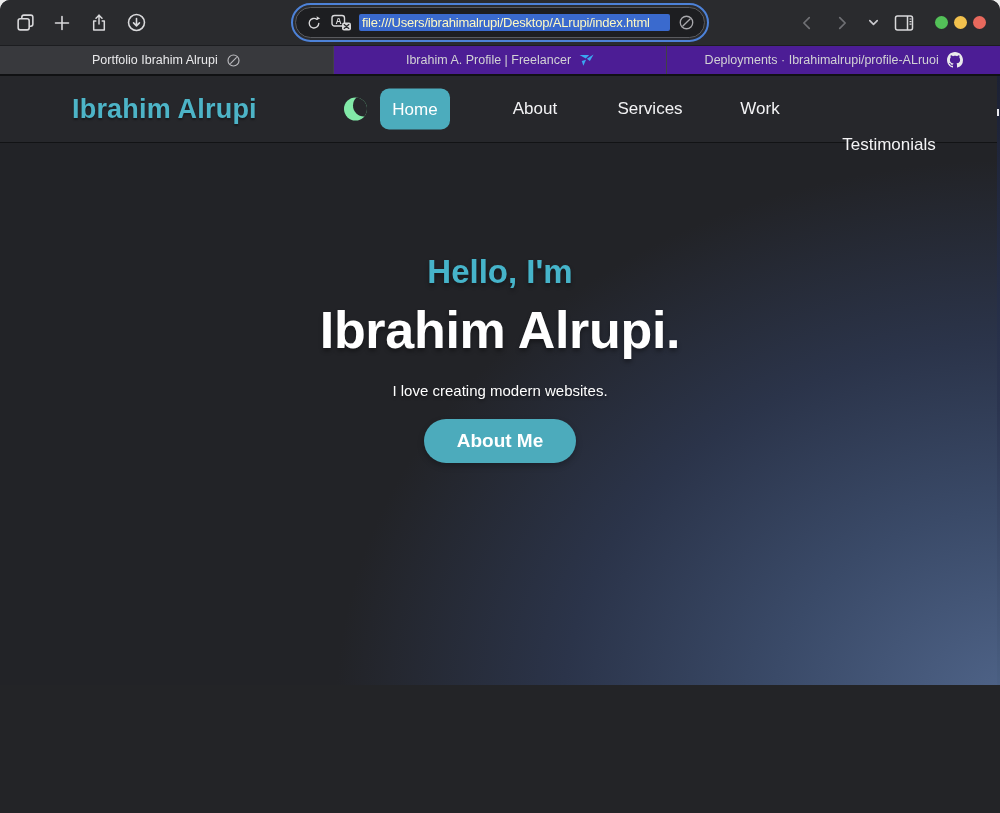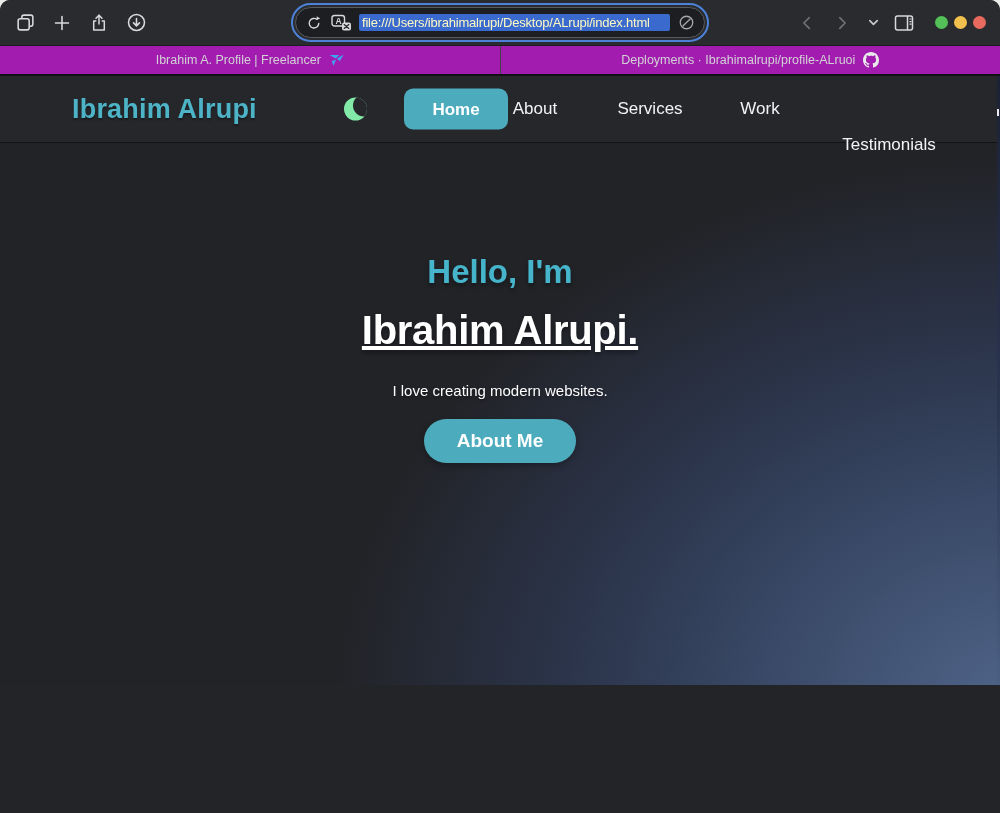--- a/index.html
+++ b/index.html
@@ -27,63 +27,63 @@
   .tb-right{position:absolute;right:14px;top:0;height:45px;display:flex;align-items:center;gap:11px;}
   .tlights{display:flex;align-items:center;gap:6px;margin-left:8px;}
   .tl{width:13px;height:13px;border-radius:50%;}
   .tl-green{background:#53c158;}
   .tl-yellow{background:#f2c14d;}
   .tl-red{background:#e8695d;}
   
   .tabbar{height:31px;display:flex;background:#232327;border-top:1px solid #1c1d20;border-bottom:2px solid #101113;}
   .tab{
     flex:1;display:flex;align-items:center;justify-content:center;gap:8px;
-    font-size:12.5px;color:#d2d2d5;background:#a21caf;border-right:1px solid #414246;cursor:default;
+    font-size:12.5px;color:#d2d2d5;background:#4c1d95;border-right:1px solid #414246;cursor:default;
     overflow:hidden;white-space:nowrap;
   }
   .tab:last-child{border-right:none;}
   .tab.active{background:#38393d;color:#e9e9eb;}
   .tab .fav{display:flex;align-items:center;}
   
   .viewport{height:737px;position:relative;background:#232427;}
   
   .site-nav{height:66px;background:#26272b;position:relative;box-shadow:0 1px 0 rgba(0,0,0,.45);z-index:2;}
   .logo{
     position:absolute;left:72px;top:50%;transform:translateY(-50%);
     font-size:27px;font-weight:800;color:#4db4c7;letter-spacing:0.2px;
     text-shadow:0 2px 2px rgba(0,0,0,.35);cursor:default;
   }
   .moon{position:absolute;left:344px;top:50%;transform:translateY(-50%);width:23px;height:23px;cursor:pointer;}
   .moon .disc{position:absolute;inset:0;border-radius:50%;background:#82e9a8;overflow:hidden;}
   .moon .disc::after{content:"";position:absolute;left:9px;top:-3px;width:22px;height:22px;border-radius:50%;background:#26272b;}
   .nav-home{
-    position:absolute;left:404px;top:50%;transform:translateY(-50%);
-    width:104px;height:41px;border:none;border-radius:9px;background:#4cacbd;
-    color:#fff;font-size:17px;font-weight:700;cursor:pointer;
+    position:absolute;left:380px;top:50%;transform:translateY(-50%);
+    width:70px;height:41px;border:none;border-radius:9px;background:#4cacbd;
+    color:#fff;font-size:17px;font-weight:400;cursor:pointer;
     font-family:"Liberation Sans",sans-serif;
   }
   .nav-link{
     position:absolute;top:50%;transform:translate(-50%,-50%);
     color:#f3f3f5;font-size:17px;font-weight:500;cursor:pointer;white-space:nowrap;
   }
   .nl-about{left:535px;} .nl-services{left:650px;text-align:center;} .nl-work{left:760px;} .nl-testimonials{left:889px;margin-top:36px;}
   
   .hero{
     height:543px;position:relative;text-align:center;
     background:
       radial-gradient(950px 760px at 102% 104%, #50658a 0%, #3a4a68 26%, #2b344a 48%, rgba(34,35,39,0) 72%),
       #222327;
   }
   .hero-greeting{
     margin:0;padding-top:110px;font-size:33px;line-height:40px;font-weight:800;color:#46b4ca;
     text-shadow:0 3px 4px rgba(0,0,0,.35);
   }
   .hero-name{
-    margin:14px 0 0 0;font-size:40px;line-height:48px;font-weight:800;color:#ffffff;
-    letter-spacing:-0.3px;text-shadow:0 3px 4px rgba(0,0,0,.35);text-decoration:underline;
+    margin:14px 0 0 0;font-size:52px;line-height:48px;font-weight:800;color:#ffffff;
+    letter-spacing:-0.3px;text-shadow:0 3px 4px rgba(0,0,0,.35);
   }
   .hero-tagline{
     margin:24px 0 0 0;font-size:15px;line-height:26px;font-weight:400;color:#ffffff;
     text-shadow:0 2px 3px rgba(0,0,0,.35);
   }
   .hero-cta{
     margin-top:15px;display:inline-flex;align-items:center;justify-content:center;
     height:44px;padding:0 33px;border:none;border-radius:22px;background:#4cabbc;
     color:#fff;font-size:19px;font-weight:700;cursor:pointer;
     font-family:"Liberation Sans",sans-serif;box-shadow:0 3px 6px rgba(0,0,0,.25);
@@ -179,20 +179,29 @@
       </div>
       <div class="tlights">
         <span class="tl tl-green"></span>
         <span class="tl tl-yellow"></span>
         <span class="tl tl-red"></span>
       </div>
     </div>
   </div>
 
   <div class="tabbar">
+    <div class="tab active">
+      <span>Portfolio Ibrahim Alrupi</span>
+      <span class="fav">
+        <svg width="15" height="15" viewBox="0 0 18 18" fill="none" stroke="#b9b9bd" stroke-width="1.4" stroke-linecap="round">
+          <circle cx="9" cy="9" r="6.6"></circle>
+          <path d="M5.6 12.4 12.4 5.6"></path>
+        </svg>
+      </span>
+    </div>
     <div class="tab">
       <span>Ibrahim A. Profile | Freelancer</span>
       <span class="fav">
         <svg width="15" height="13" viewBox="0 0 16 14" fill="#3aa9f2">
           <path d="M0.5 1.2h10.4L7.2 4.9z"></path>
           <path d="M8.4 5.2 15.6 0.6l-4 7z"></path>
           <path d="M2.9 7.5l4.6-1.2-2.9 6.4z"></path>
         </svg>
       </span>
     </div>

